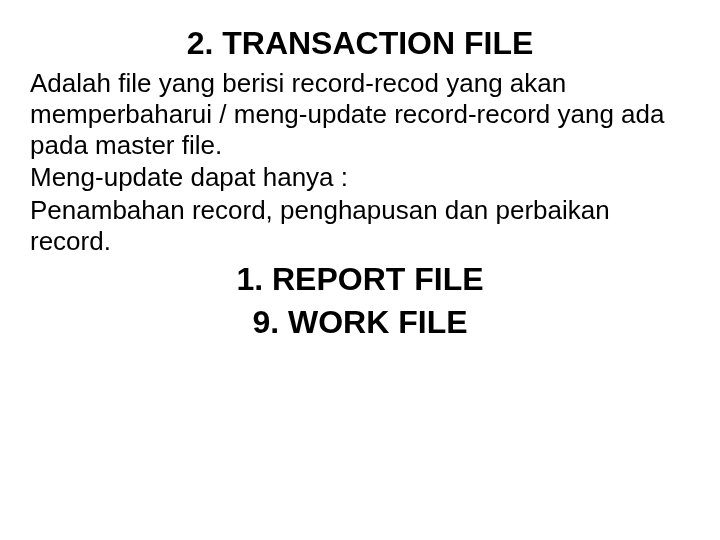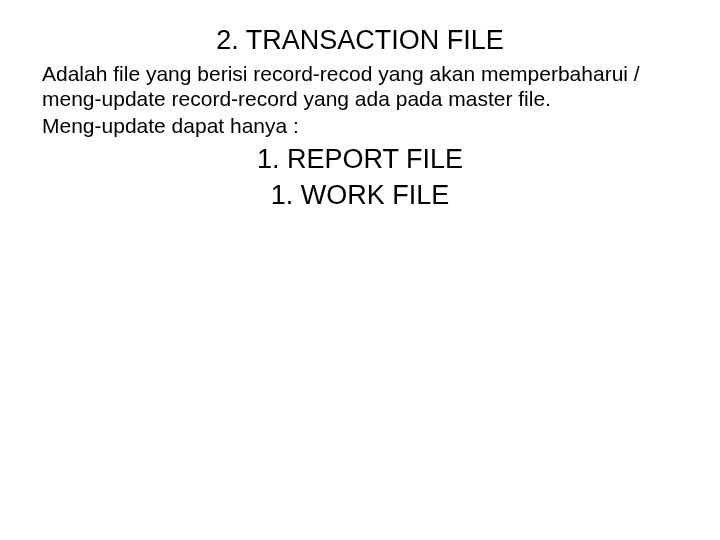--- a/index.html
+++ b/index.html
@@ -10,47 +10,48 @@
     background: #ffffff;
     font-family: Arial, Helvetica, sans-serif;
     color: #000000;
     box-sizing: border-box;
     overflow: hidden;
   }
   .page {
     padding: 24px 30px 20px 30px;
   }
   .heading {
-    font-weight: normal;
-    font-size: 27px;
+    font-weight: bold;
+    font-size: 32px;
     text-align: center;
     margin: 0 0 6px 0;
     line-height: 1.2;
   }
   .heading.sub {
     margin-top: 2px;
     margin-bottom: 4px;
   }
   .para {
-    font-size: 21px;
+    font-size: 26px;
     line-height: 1.18;
-    margin: 0 0 2px 12px;
+    margin: 0 0 2px 0;
   }
   .block {
     margin-bottom: 4px;
   }
 </style>
 </head>
 <body>
 
 <div class="page">
 
   <h2 class="heading">2. TRANSACTION FILE</h2>
   <div class="block">
     <p class="para">Adalah file yang berisi record-recod yang akan memperbaharui / meng-update record-record yang ada pada master file.</p>
     <p class="para">Meng-update dapat hanya :</p>
+    <p class="para">Penambahan record, penghapusan dan perbaikan record.</p>
   </div>
 
   <h2 class="heading sub">1. REPORT FILE</h2>
 
-  <h2 class="heading sub">1. WORK FILE</h2>
+  <h2 class="heading sub">9. WORK FILE</h2>
 
 </div>
 
 </body></html>

